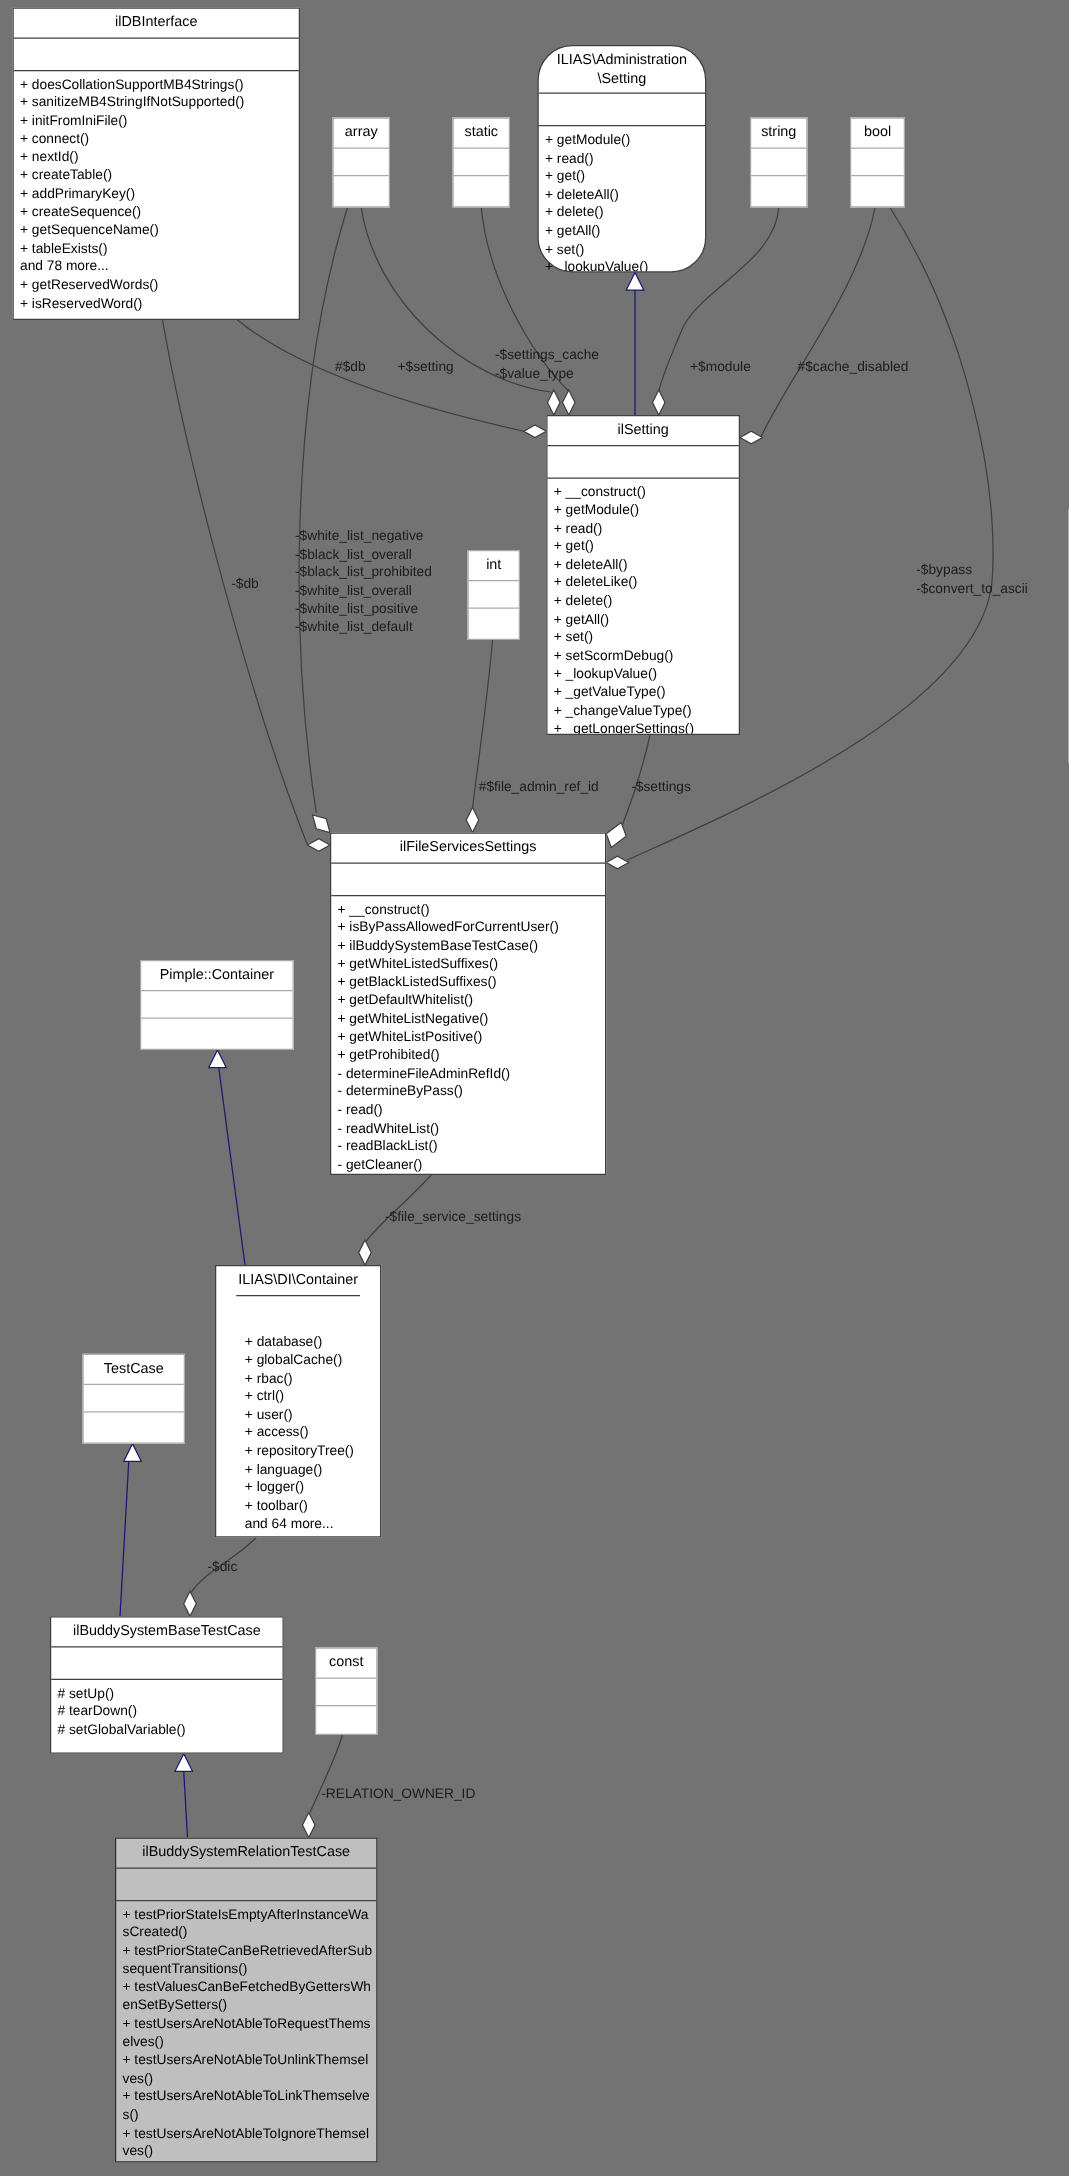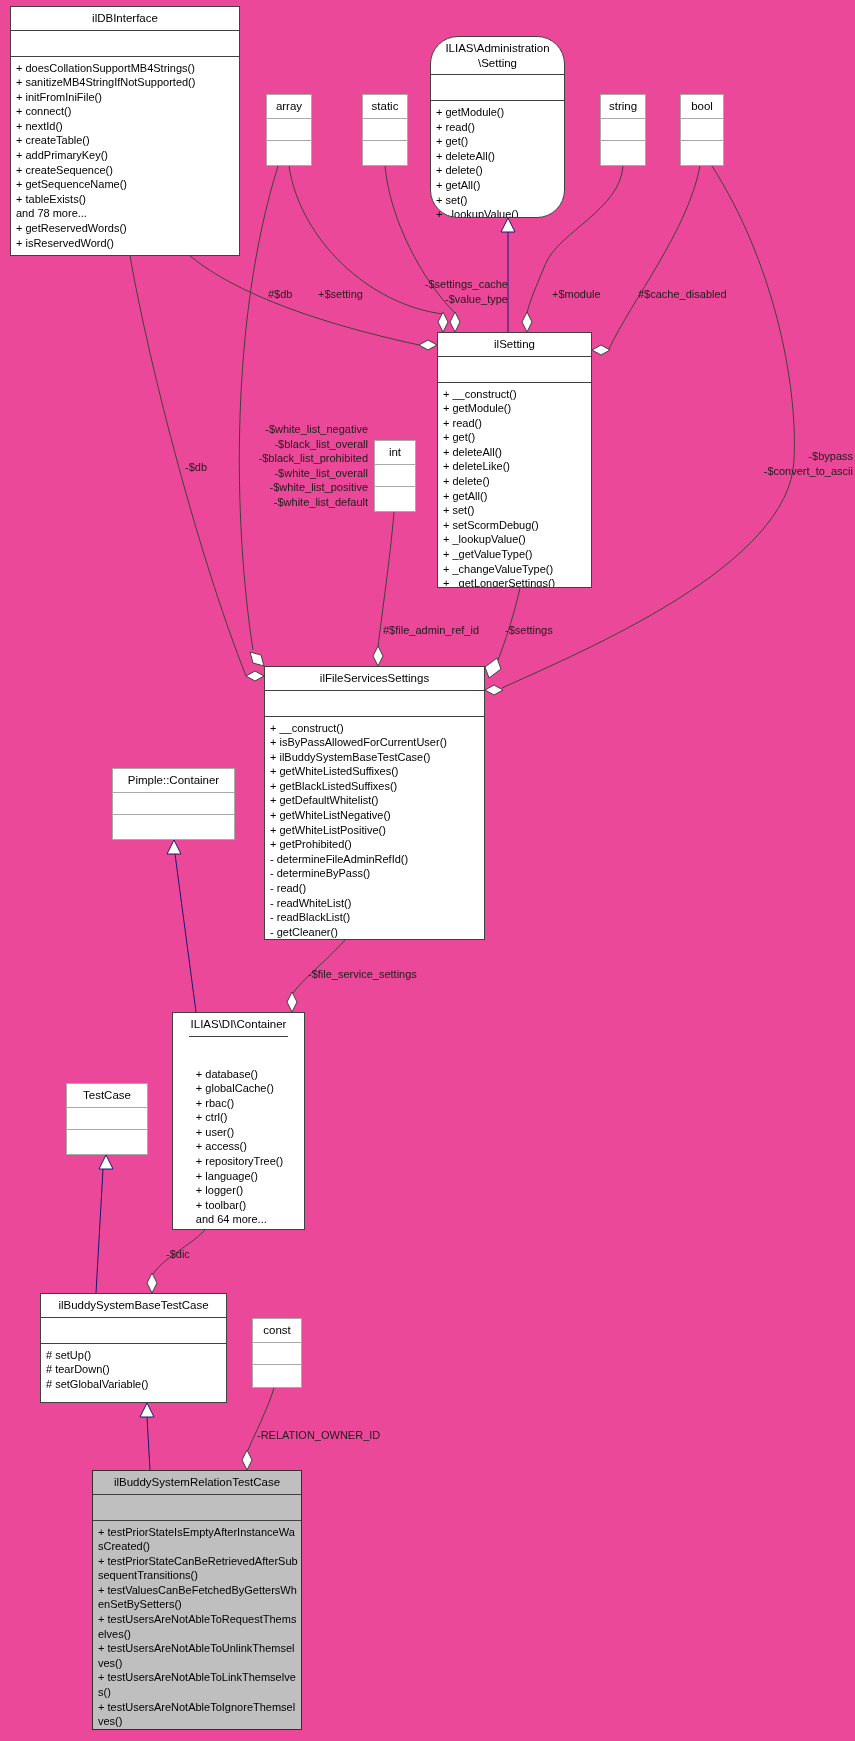--- a/index.html
+++ b/index.html
@@ -1,17 +1,17 @@
 <!DOCTYPE html>
 <html><head>
 <meta charset="utf-8">
 <style>
   html,body{margin:0;padding:0;background:#ffffff;}
   .canvas{
-    position:relative;width:855px;height:1741px;background:#ec4899;
+    position:relative;width:855px;height:1741px;background:#737373;
     font-family:"Liberation Sans","DejaVu Sans",sans-serif;overflow:hidden;
   }
   .edge-layer{position:absolute;left:0;top:0;width:855px;height:1741px;}
   .uml-box{
     position:absolute;background:#ffffff;border:1px solid #404040;
     box-sizing:border-box;display:flex;flex-direction:column;
     color:#000;
   }
   .uml-box.ext{border-color:#a9a9a9;}
   .uml-box.ext .uml-title,.uml-box.ext .uml-attrs{border-color:#a9a9a9;}
@@ -21,21 +21,21 @@
     font-size:11.5px;line-height:14.5px;padding:4px 2px;white-space:pre-line;
   }
   .uml-attrs{height:26px;border-bottom:1px solid #404040;flex:none;box-sizing:border-box;}
   .ext .uml-attrs{height:22px;}
   .uml-methods{flex:1;padding:4px 3px 0 5px;font-size:11px;line-height:14.6px;overflow:hidden;}
   .m-line{white-space:normal;word-break:break-all;}
   .edge-label{
     position:absolute;font-size:11px;line-height:14.5px;color:#1c1c1c;
     white-space:pre-line;
   }
-  .center{text-align:right;}
+  .center{text-align:left;}
 
   
   .b-dbi{left:10px;top:6px;width:230px;height:250px;}
   .b-array{left:266px;top:94px;width:46px;height:72px;}
   .b-static{left:362px;top:94px;width:46px;height:72px;}
   .b-adm{left:430px;top:36px;width:135px;height:182px;border-radius:28px;}
   .b-string{left:600px;top:94px;width:46px;height:72px;}
   .b-bool{left:680px;top:94px;width:44px;height:72px;}
   .b-ilsetting{left:437px;top:332px;width:155px;height:256px;}
   .b-int{left:374px;top:440px;width:42px;height:72px;}

